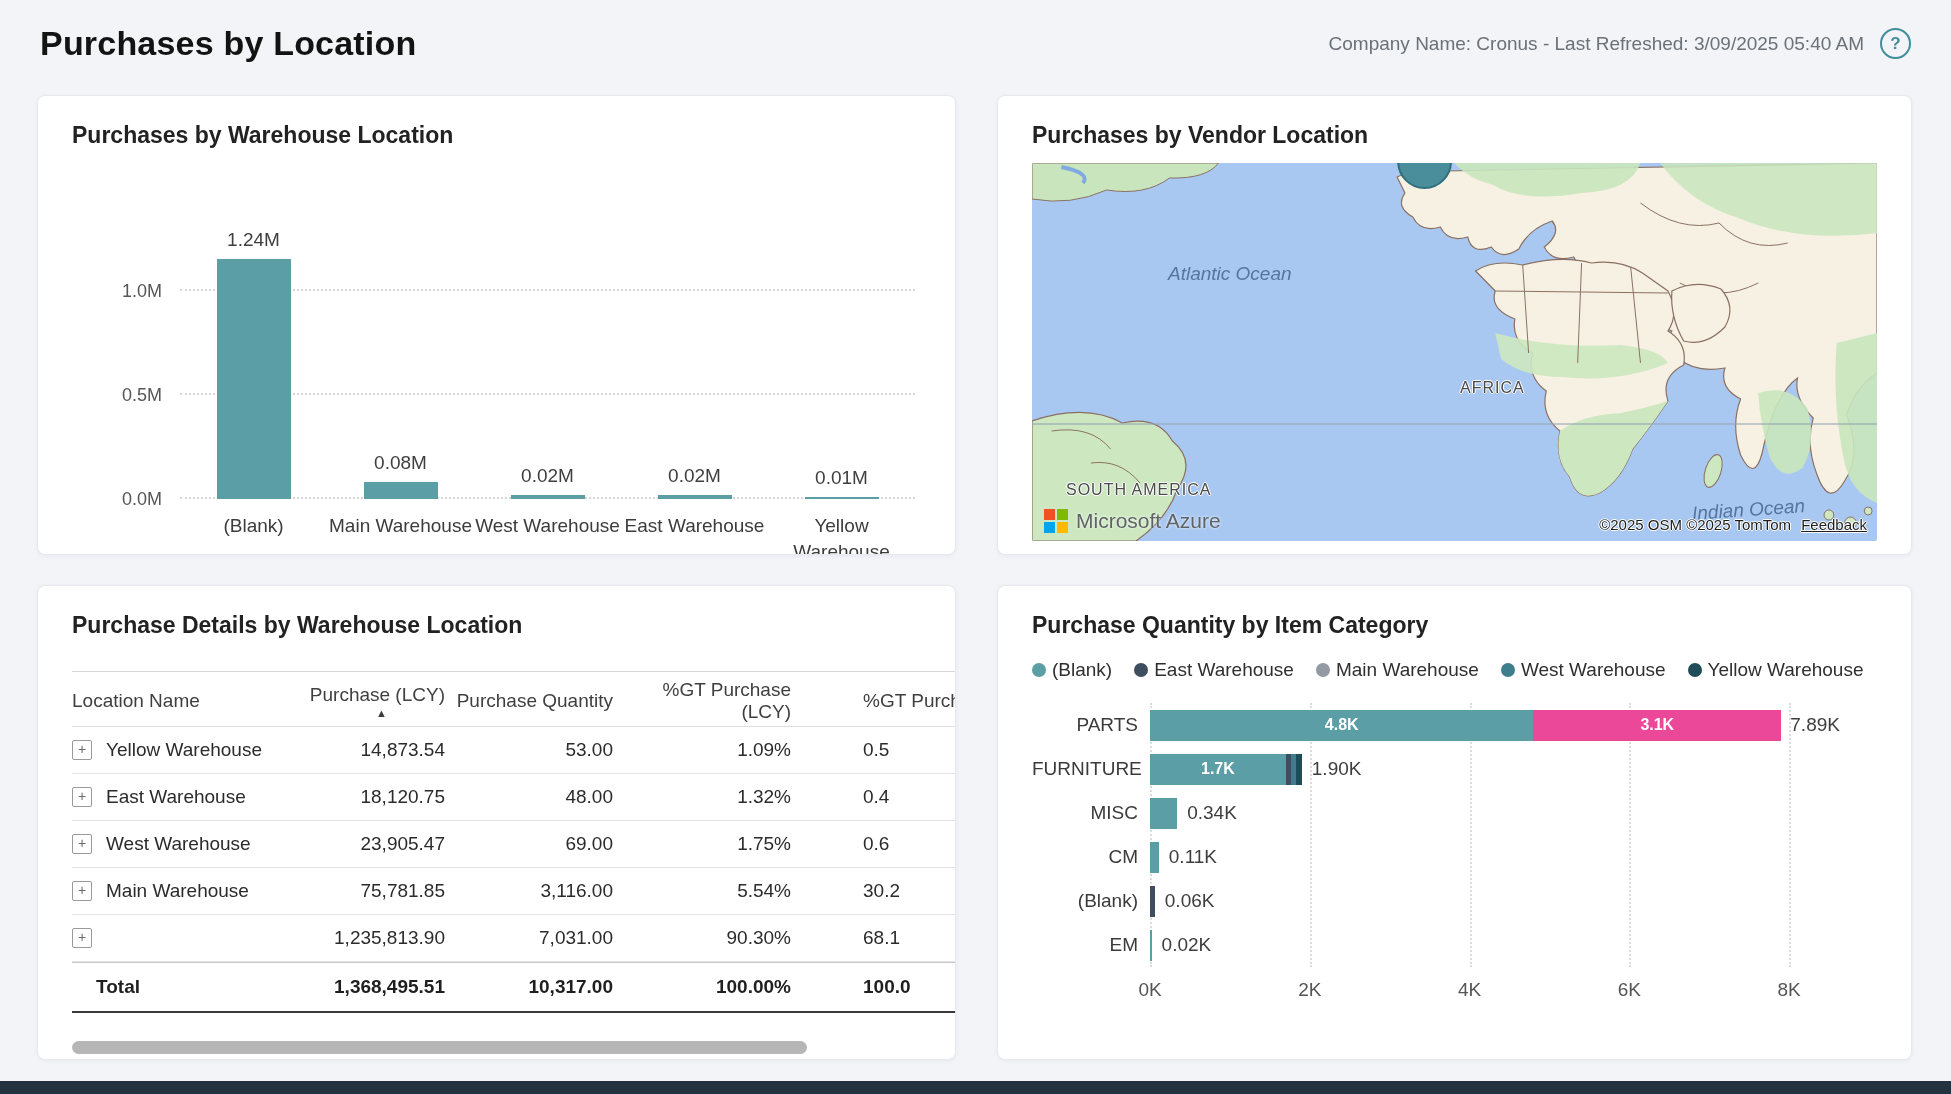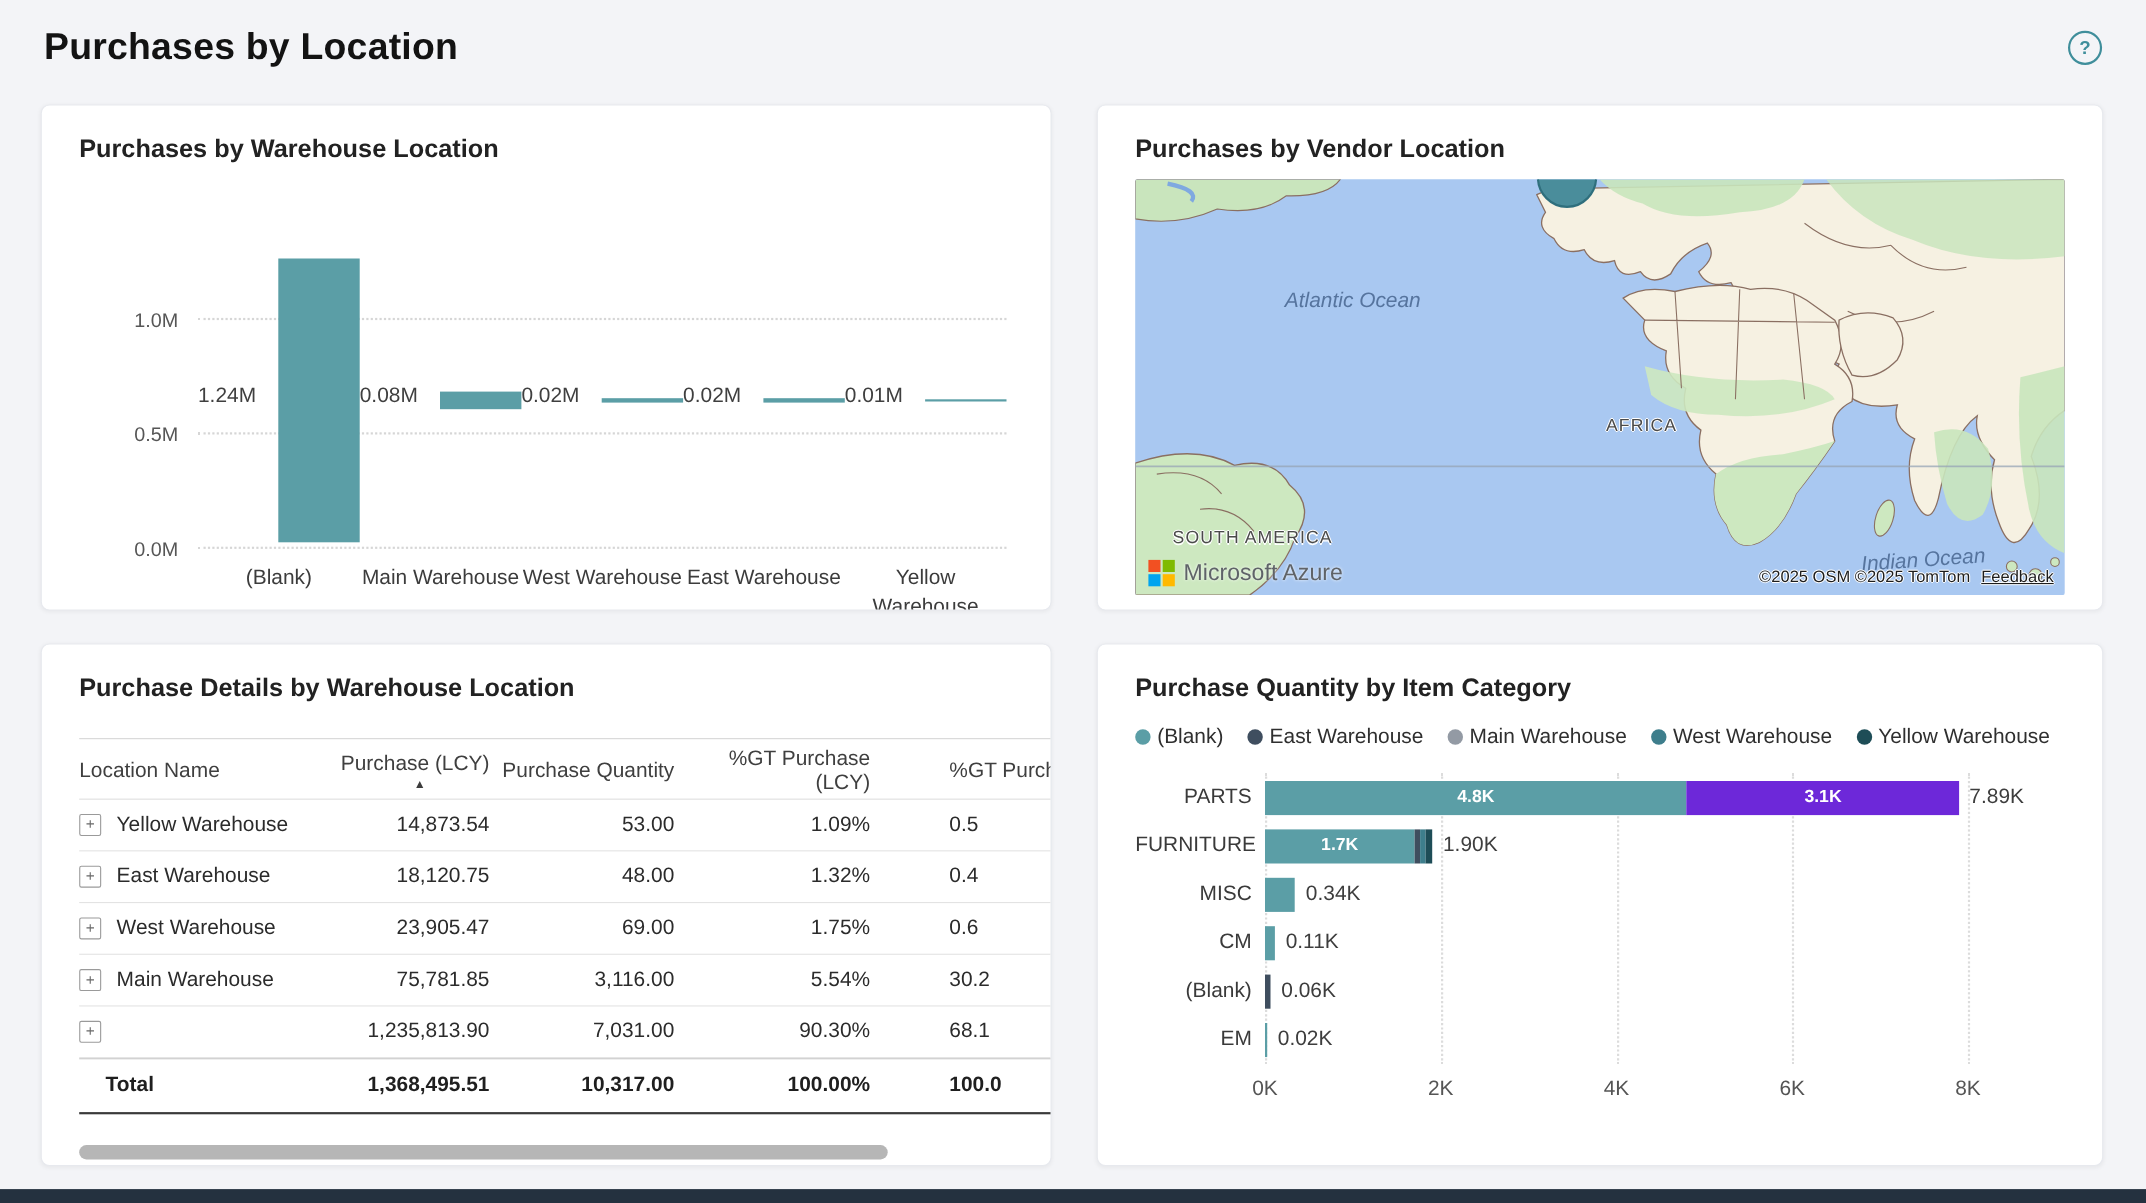--- a/index.html
+++ b/index.html
@@ -18,21 +18,21 @@
   .cards{position:absolute;left:37px;top:95px;display:grid;
          grid-template-columns:919px 915px;grid-template-rows:460px 475px;gap:30px 41px;}
   .card{background:#fff;border:1px solid #e7e9ee;border-radius:8px;box-shadow:0 1px 4px rgba(0,0,0,.05);
         padding:26px 34px 14px 34px;box-sizing:border-box;overflow:hidden;position:relative;}
   .card-title{font-size:23px;font-weight:600;color:#222;}
   
   .bplot{position:relative;height:270px;margin:80px 6px 0 108px;}
   .grid-h{position:absolute;left:0;right:0;height:0;border-top:2px dotted #d6d6d6;}
   .ytick{position:absolute;left:-104px;width:86px;text-align:right;font-size:18px;color:#565656;line-height:22px;}
   .bars{position:absolute;left:0;right:0;top:0;bottom:0;display:flex;align-items:flex-end;}
-  .bslot{width:20%;height:100%;display:flex;align-items:center;justify-content:space-between;}
+  .bslot{width:20%;height:100%;display:flex;flex-direction:column;align-items:center;justify-content:flex-end;}
   .bval{font-size:19px;color:#3f3f3f;margin-bottom:8px;}
   .bar{width:74px;background:#5b9ea6;cursor:pointer;}
   .bcats{display:flex;margin:14px 6px 0 108px;}
   .bcat{width:20%;text-align:center;font-size:19px;color:#3c3c3c;line-height:1.35;}
   
   .map{margin-top:14px;height:378px;background:#a9c8f1;position:relative;overflow:hidden;border-radius:2px;}
   .map svg{position:absolute;left:0;top:0;width:100%;height:100%;}
   .maplabel{position:absolute;white-space:nowrap;}
   .lbl-ocean{font-style:italic;color:#56749e;font-size:19px;}
   .lbl-land{color:#4a4a4a;font-size:16px;letter-spacing:1px;
@@ -79,20 +79,21 @@
   .haxis span{position:absolute;transform:translateX(-50%);top:12px;font-size:19px;color:#555;}
   
   .bottombar{position:absolute;left:0;bottom:0;width:100%;height:13px;background:#24313f;}
 </style>
 </head>
 <body>
 
 <div class="header">
   <div class="page-title">Purchases by Location</div>
   <div class="header-right">
+    <span>Company Name: Cronus - Last Refreshed: 3/09/2025 05:40 AM</span>
     <span class="help">?</span>
   </div>
 </div>
 
 <div class="cards">
 
   <div class="card">
     <div class="card-title">Purchases by Warehouse Location</div>
     <div class="bplot" id="wplot">
         <div class="grid-h" style="bottom: 76.9231%;"></div>
@@ -300,21 +301,21 @@
           <div class="grid-v" style="left: 68.1818%;"></div>
           <div class="grid-v" style="left: 90.9091%;"></div>
         </div>
         <div class="hrow">
           <div class="hcat">PARTS</div>
           <div class="harea">
             <div class="hbar" style="width: 100%;">
               <div class="hseg" style="width: 54.5455%; background: rgb(91, 158, 166);">
                 <span>4.8K</span>
               </div>
-              <div class="hseg" style="width: 35.2273%; background: #6d28d9;">
+              <div class="hseg" style="width: 35.2273%; background: #ec4899;">
                 <span>3.1K</span>
               </div>
             </div>
             <div class="htotal" style="left: 89.6591%;">7.89K</div>
           </div>
         </div>
         <div class="hrow">
           <div class="hcat">FURNITURE</div>
           <div class="harea">
             <div class="hbar" style="width: 100%;">

